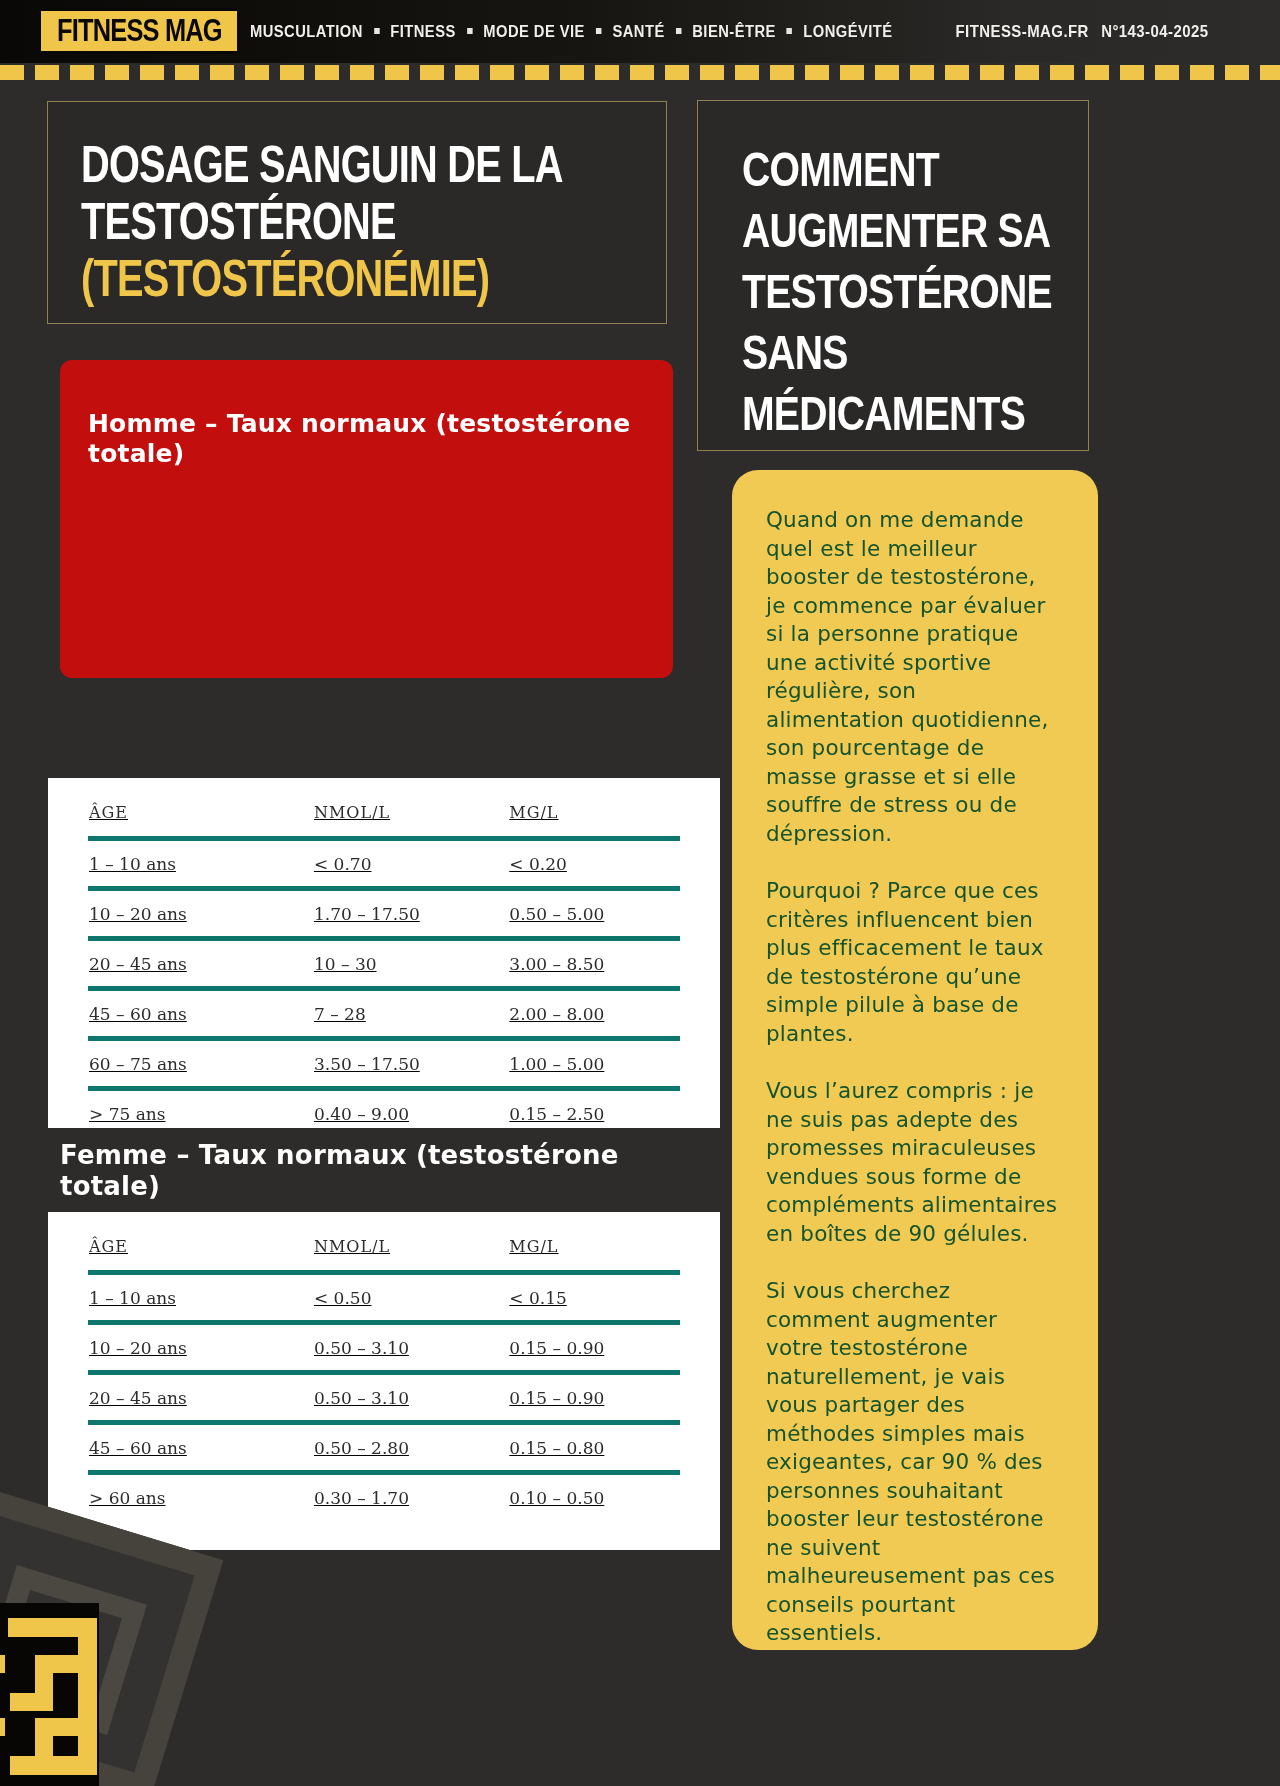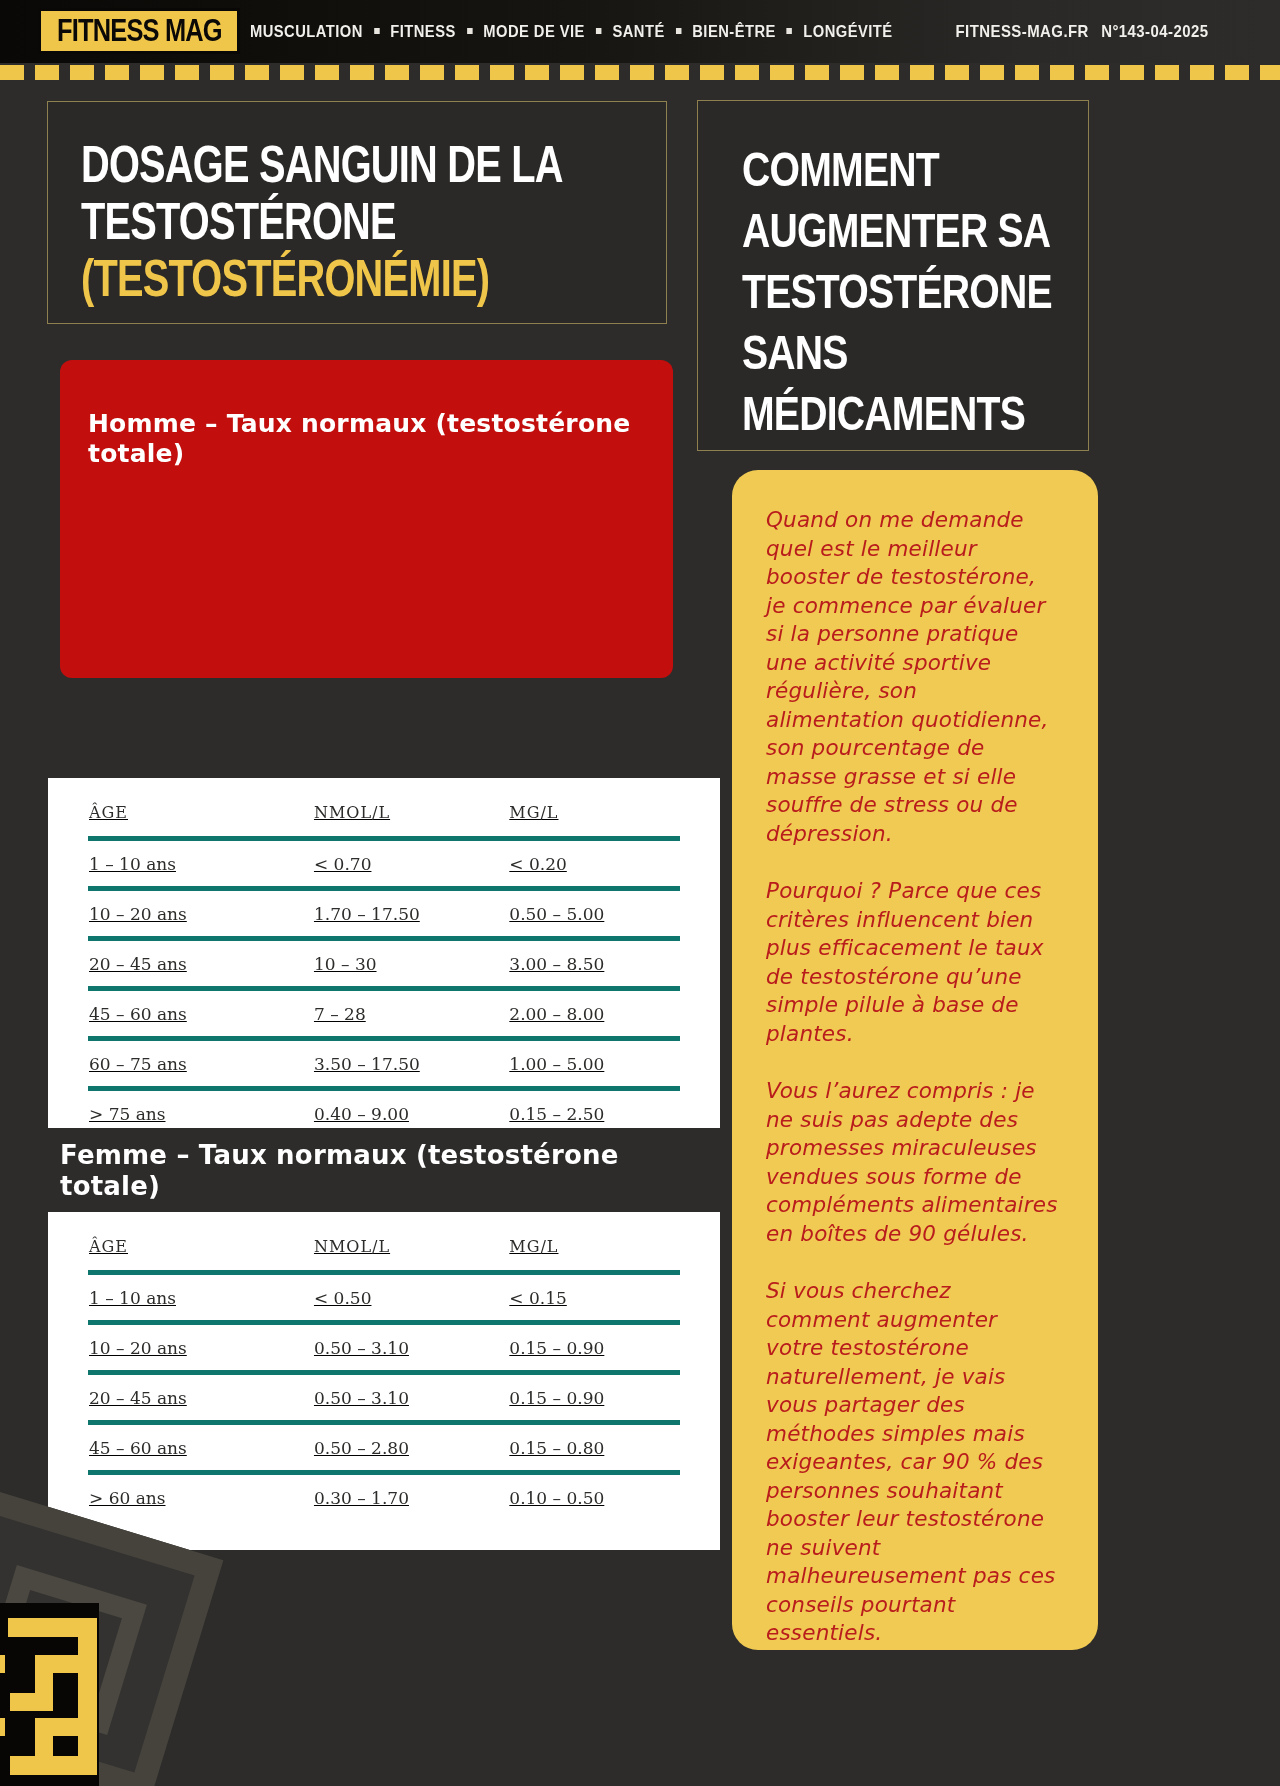--- a/index.html
+++ b/index.html
@@ -94,21 +94,21 @@
   }
   .right-title-line{
     font-family:"Liberation Sans",sans-serif;font-weight:900;font-size:49px;line-height:61px;
     color:#ffffff;transform:scaleX(0.80);transform-origin:0 0;white-space:nowrap;letter-spacing:-1px;
   }
   .yellow-card{
     position:absolute;left:732px;top:470px;width:366px;height:1180px;box-sizing:border-box;
     background:#f0ca52;border-radius:26px;padding:36px 30px 0 34px;
   }
   .yellow-card p{
-    color:#b91c1c;font-size:21.5px;line-height:28.5px;letter-spacing:0.2px;margin:0 8px 29px 0;font-style:italic;
+    color:#14532d;font-size:21.5px;line-height:28.5px;letter-spacing:0.2px;margin:0 8px 29px 0;
   }
   
   .tilted-square{position:absolute;box-sizing:border-box;transform:rotate(17deg);}
   .tilted-square.outer{
     left:-60px;top:1518px;width:252px;height:252px;border:23px solid #45433c;background:#343230;
   }
   .tilted-square.inner{
     left:-6px;top:1582px;width:136px;height:136px;border:20px solid #4a4840;
   }
   .meander-box{

